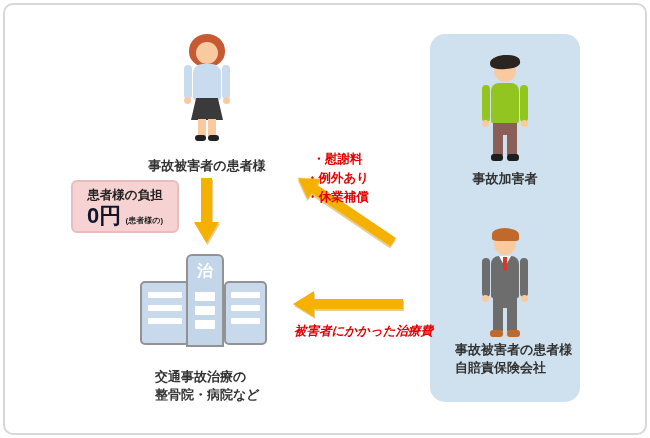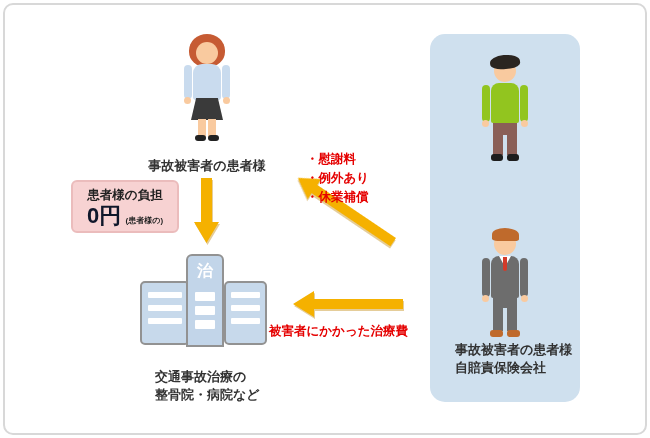--- a/index.html
+++ b/index.html
@@ -128,27 +128,27 @@
   </svg>
 
   <svg class="arrow arrow-upleft" style="left:288px;top:198px;" width="115" height="24">
     <polygon points="0,12 20,0 20,7 115,7 115,17 20,17 20,24"></polygon>
   </svg>
 
   <svg class="arrow" style="left:293px;top:291px;" width="110" height="26">
     <polygon points="0,13 21,0 21,8 110,8 110,18 21,18 21,26"></polygon>
   </svg>
 
-  <div class="lbl red" style="left:306px;top:150px;line-height:19px;">
+  <div class="lbl red" style="left:306px;top:150px;line-height:19px;text-align:center;">
     <div>・慰謝料</div>
     <div>・例外あり</div>
     <div>・休業補償</div>
   </div>
 
-  <div class="lbl red" style="left:269px;top:322px;white-space:nowrap;">被害者にかかった治療費</div>
+  <div class="lbl red" style="left:294px;top:322px;white-space:nowrap;font-style:italic;">被害者にかかった治療費</div>
 
   <div class="building">
     <div class="b-wing left">
       <div class="slat" style="top:9px;"></div>
       <div class="slat" style="top:22px;"></div>
       <div class="slat" style="top:35px;"></div>
     </div>
     <div class="b-wing right">
       <div class="slat" style="top:9px;"></div>
       <div class="slat" style="top:22px;"></div>
@@ -173,20 +173,21 @@
       <div class="arm r"></div>
     <div class="torso"></div>
     <div class="hand l skin"></div>
       <div class="hand r skin"></div>
     <div class="hip"></div>
     <div class="leg l"></div>
       <div class="leg r"></div>
     <div class="shoe l"></div>
       <div class="shoe r"></div>
   </div>
+  <div class="lbl" style="left:430px;top:170px;width:150px;text-align:center;">事故加害者</div>
 
   <div class="person p-suit" style="left:477px;top:226px;width:56px;height:112px;">
     <div class="face skin"></div>
     <div class="hair"></div>
     <div class="arm l"></div>
       <div class="arm r"></div>
     <div class="torso"></div>
     <div class="shirt"></div>
     <div class="tie"></div>
     <div class="hand l skin"></div>

